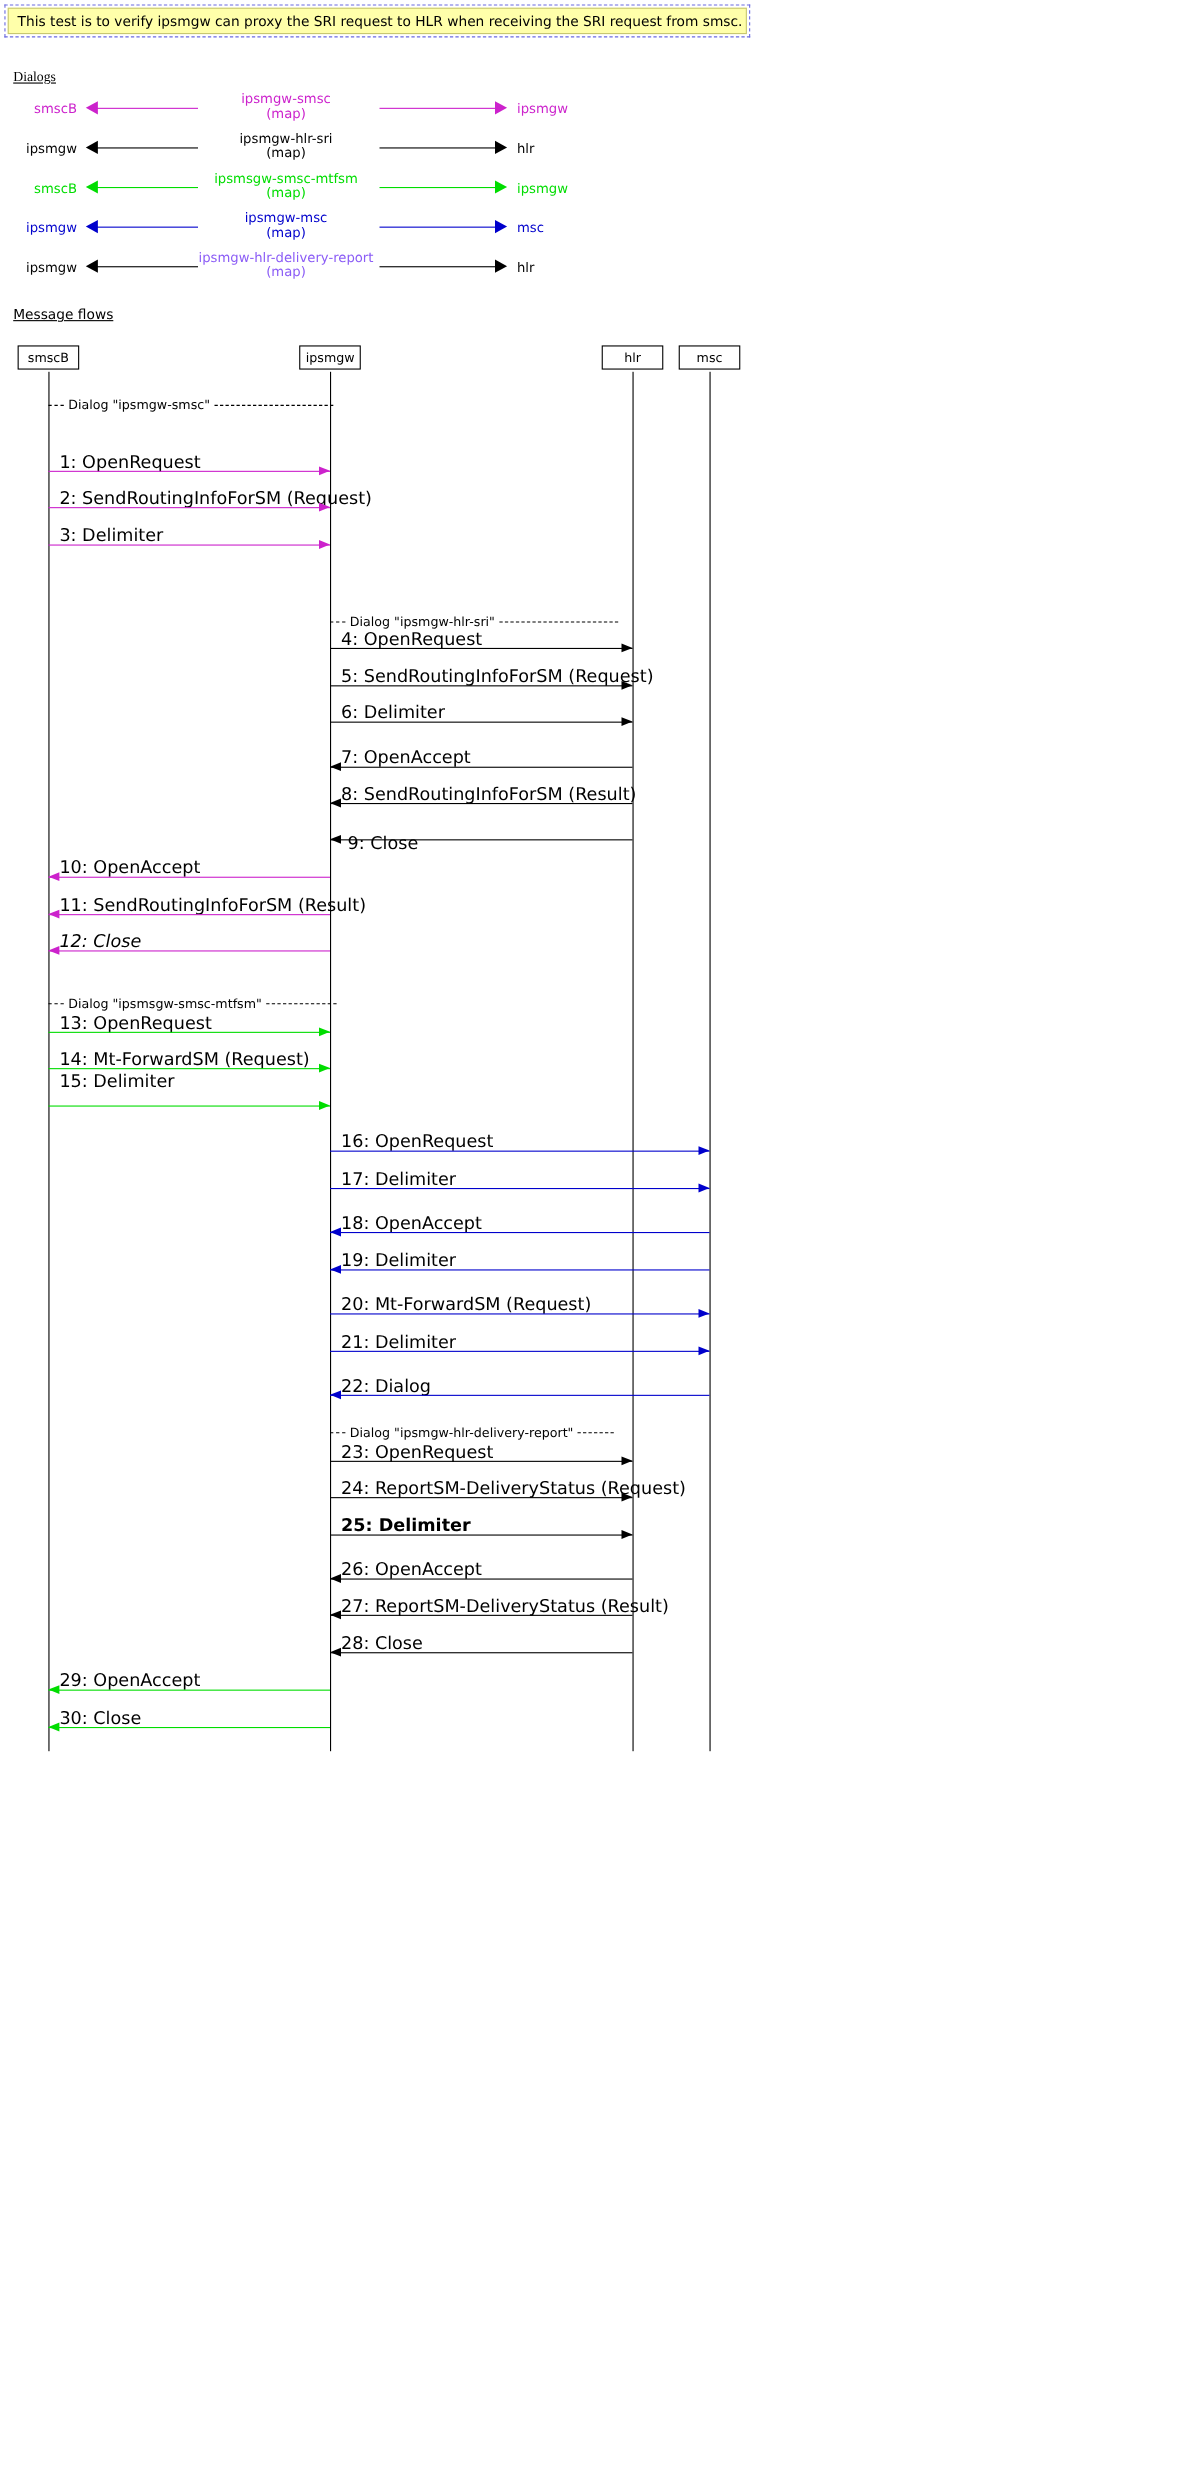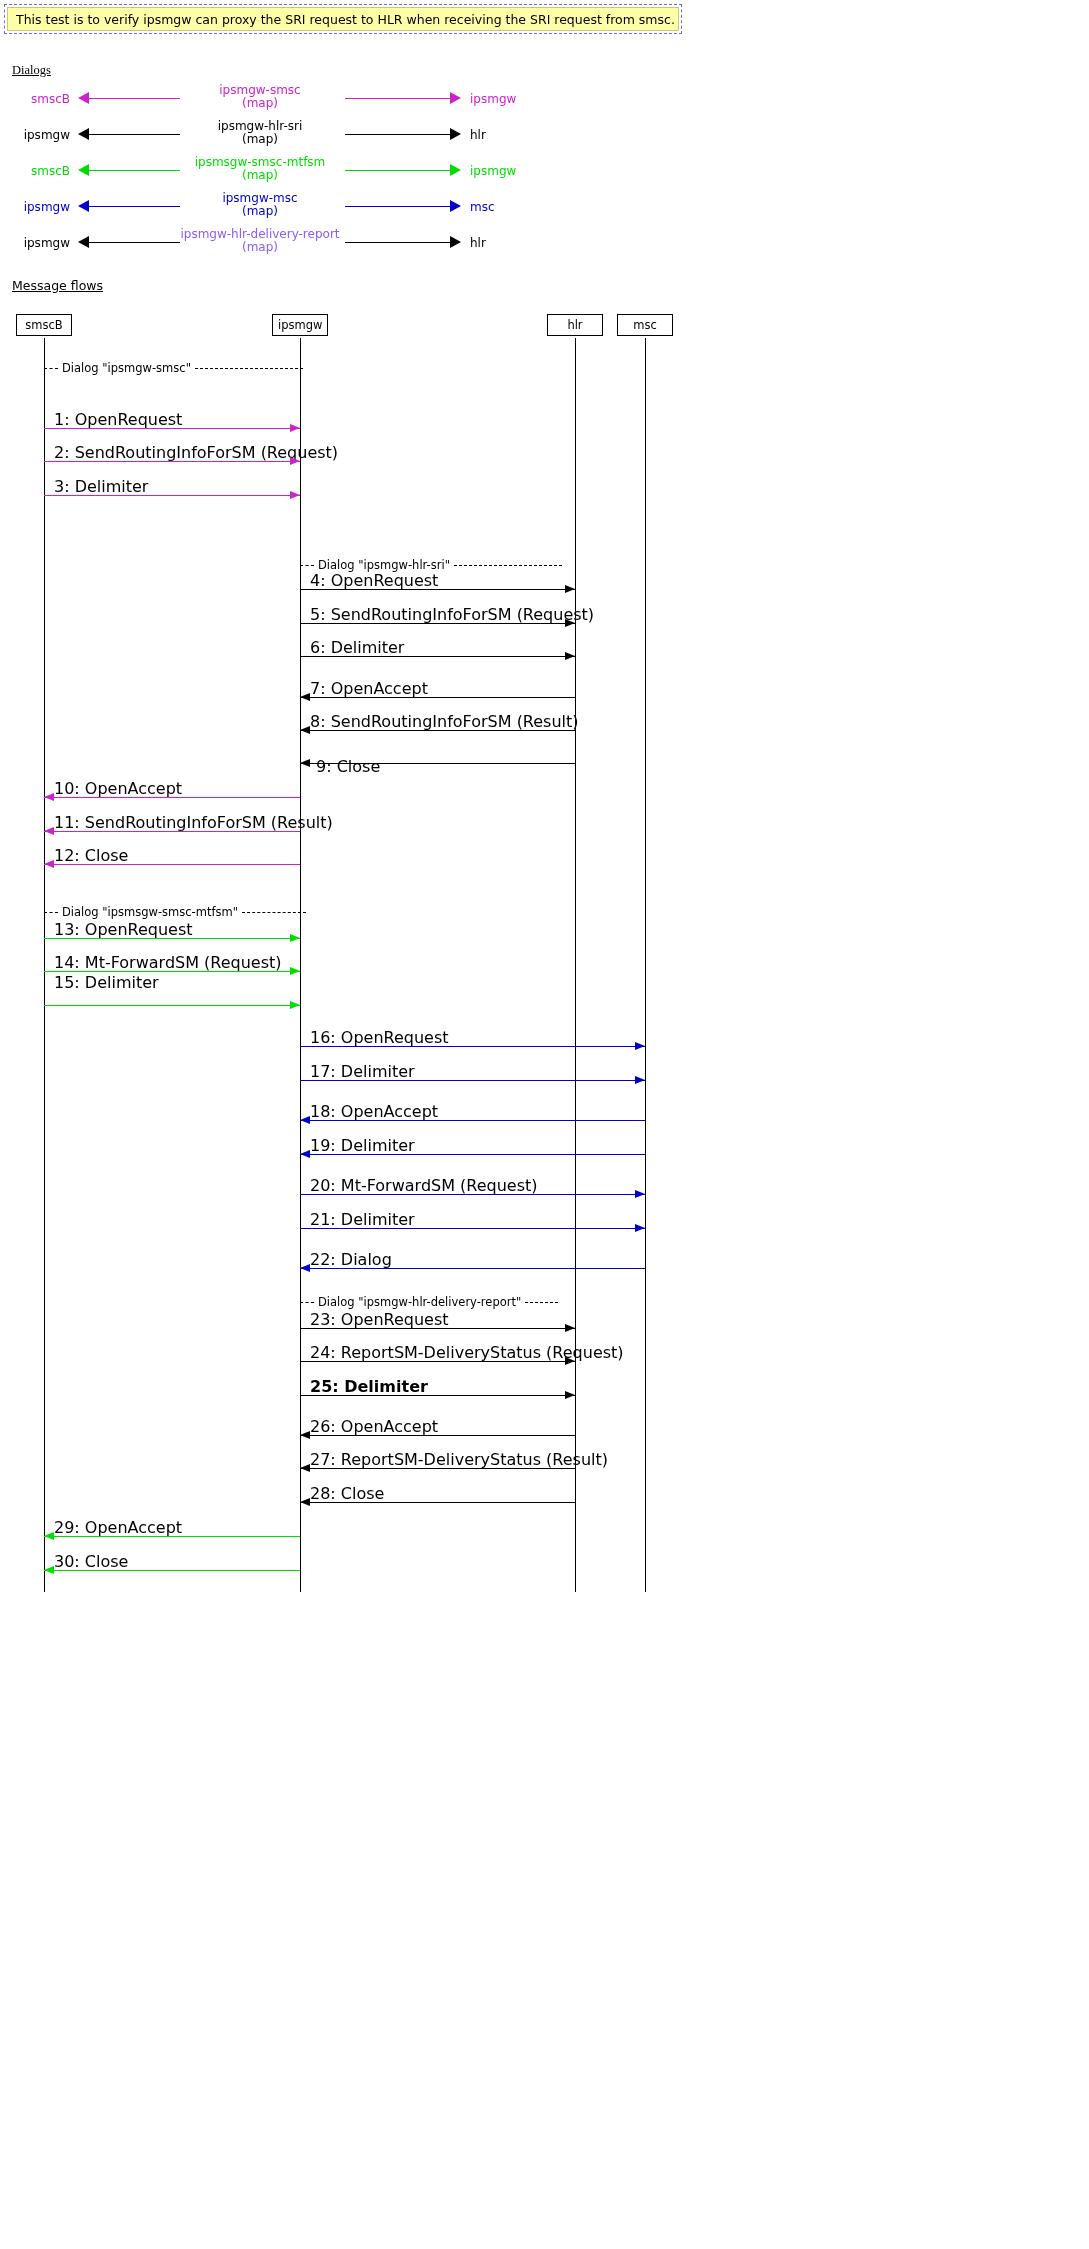--- a/index.html
+++ b/index.html
@@ -189,21 +189,21 @@
     <div class="arrowhead" style="top: 426px; left: 300px; border-right: 10px solid rgb(0, 0, 0);"></div>
     <div class="msg-label" style="left: 316px; top: 448px; margin-top: 12px;">9: Close</div>
     <div class="msg-line" style="left: 300px; top: 463px; width: 275px; background: rgb(0, 0, 0);"></div>
     <div class="arrowhead" style="top: 459px; left: 300px; border-right: 10px solid rgb(0, 0, 0);"></div>
     <div class="msg-label" style="left: 54px; top: 482px;">10: OpenAccept</div>
     <div class="msg-line" style="left: 44px; top: 497px; width: 256px; background: rgb(204, 34, 204);"></div>
     <div class="arrowhead" style="top: 493px; left: 44px; border-right: 10px solid rgb(204, 34, 204);"></div>
     <div class="msg-label" style="left: 54px; top: 516px;">11: SendRoutingInfoForSM (Result)</div>
     <div class="msg-line" style="left: 44px; top: 531px; width: 256px; background: rgb(204, 34, 204);"></div>
     <div class="arrowhead" style="top: 527px; left: 44px; border-right: 10px solid rgb(204, 34, 204);"></div>
-    <div class="msg-label" style="left: 54px; top: 549px;">12: Close</div>
+    <div class="msg-label" style="left: 54px; top: 549px; font-style: italic;">12: Close</div>
     <div class="msg-line" style="left: 44px; top: 564px; width: 256px; background: rgb(204, 34, 204);"></div>
     <div class="arrowhead" style="top: 560px; left: 44px; border-right: 10px solid rgb(204, 34, 204);"></div>
     <div class="msg-label" style="left: 54px; top: 623px; text-align: right;">13: OpenRequest</div>
     <div class="msg-line" style="left: 44px; top: 638px; width: 256px; background: rgb(0, 221, 0);"></div>
     <div class="arrowhead" style="top: 634px; left: 290px; border-left: 10px solid rgb(0, 221, 0);"></div>
     <div class="msg-label" style="left: 54px; top: 656px;">14: Mt-ForwardSM (Request)</div>
     <div class="msg-line" style="left: 44px; top: 671px; width: 256px; background: rgb(0, 221, 0);"></div>
     <div class="arrowhead" style="top: 667px; left: 290px; border-left: 10px solid rgb(0, 221, 0);"></div>
     <div class="msg-label" style="left: 54px; top: 676px;">15: Delimiter</div>
     <div class="msg-line" style="left: 44px; top: 705px; width: 256px; background: rgb(0, 221, 0);"></div>

